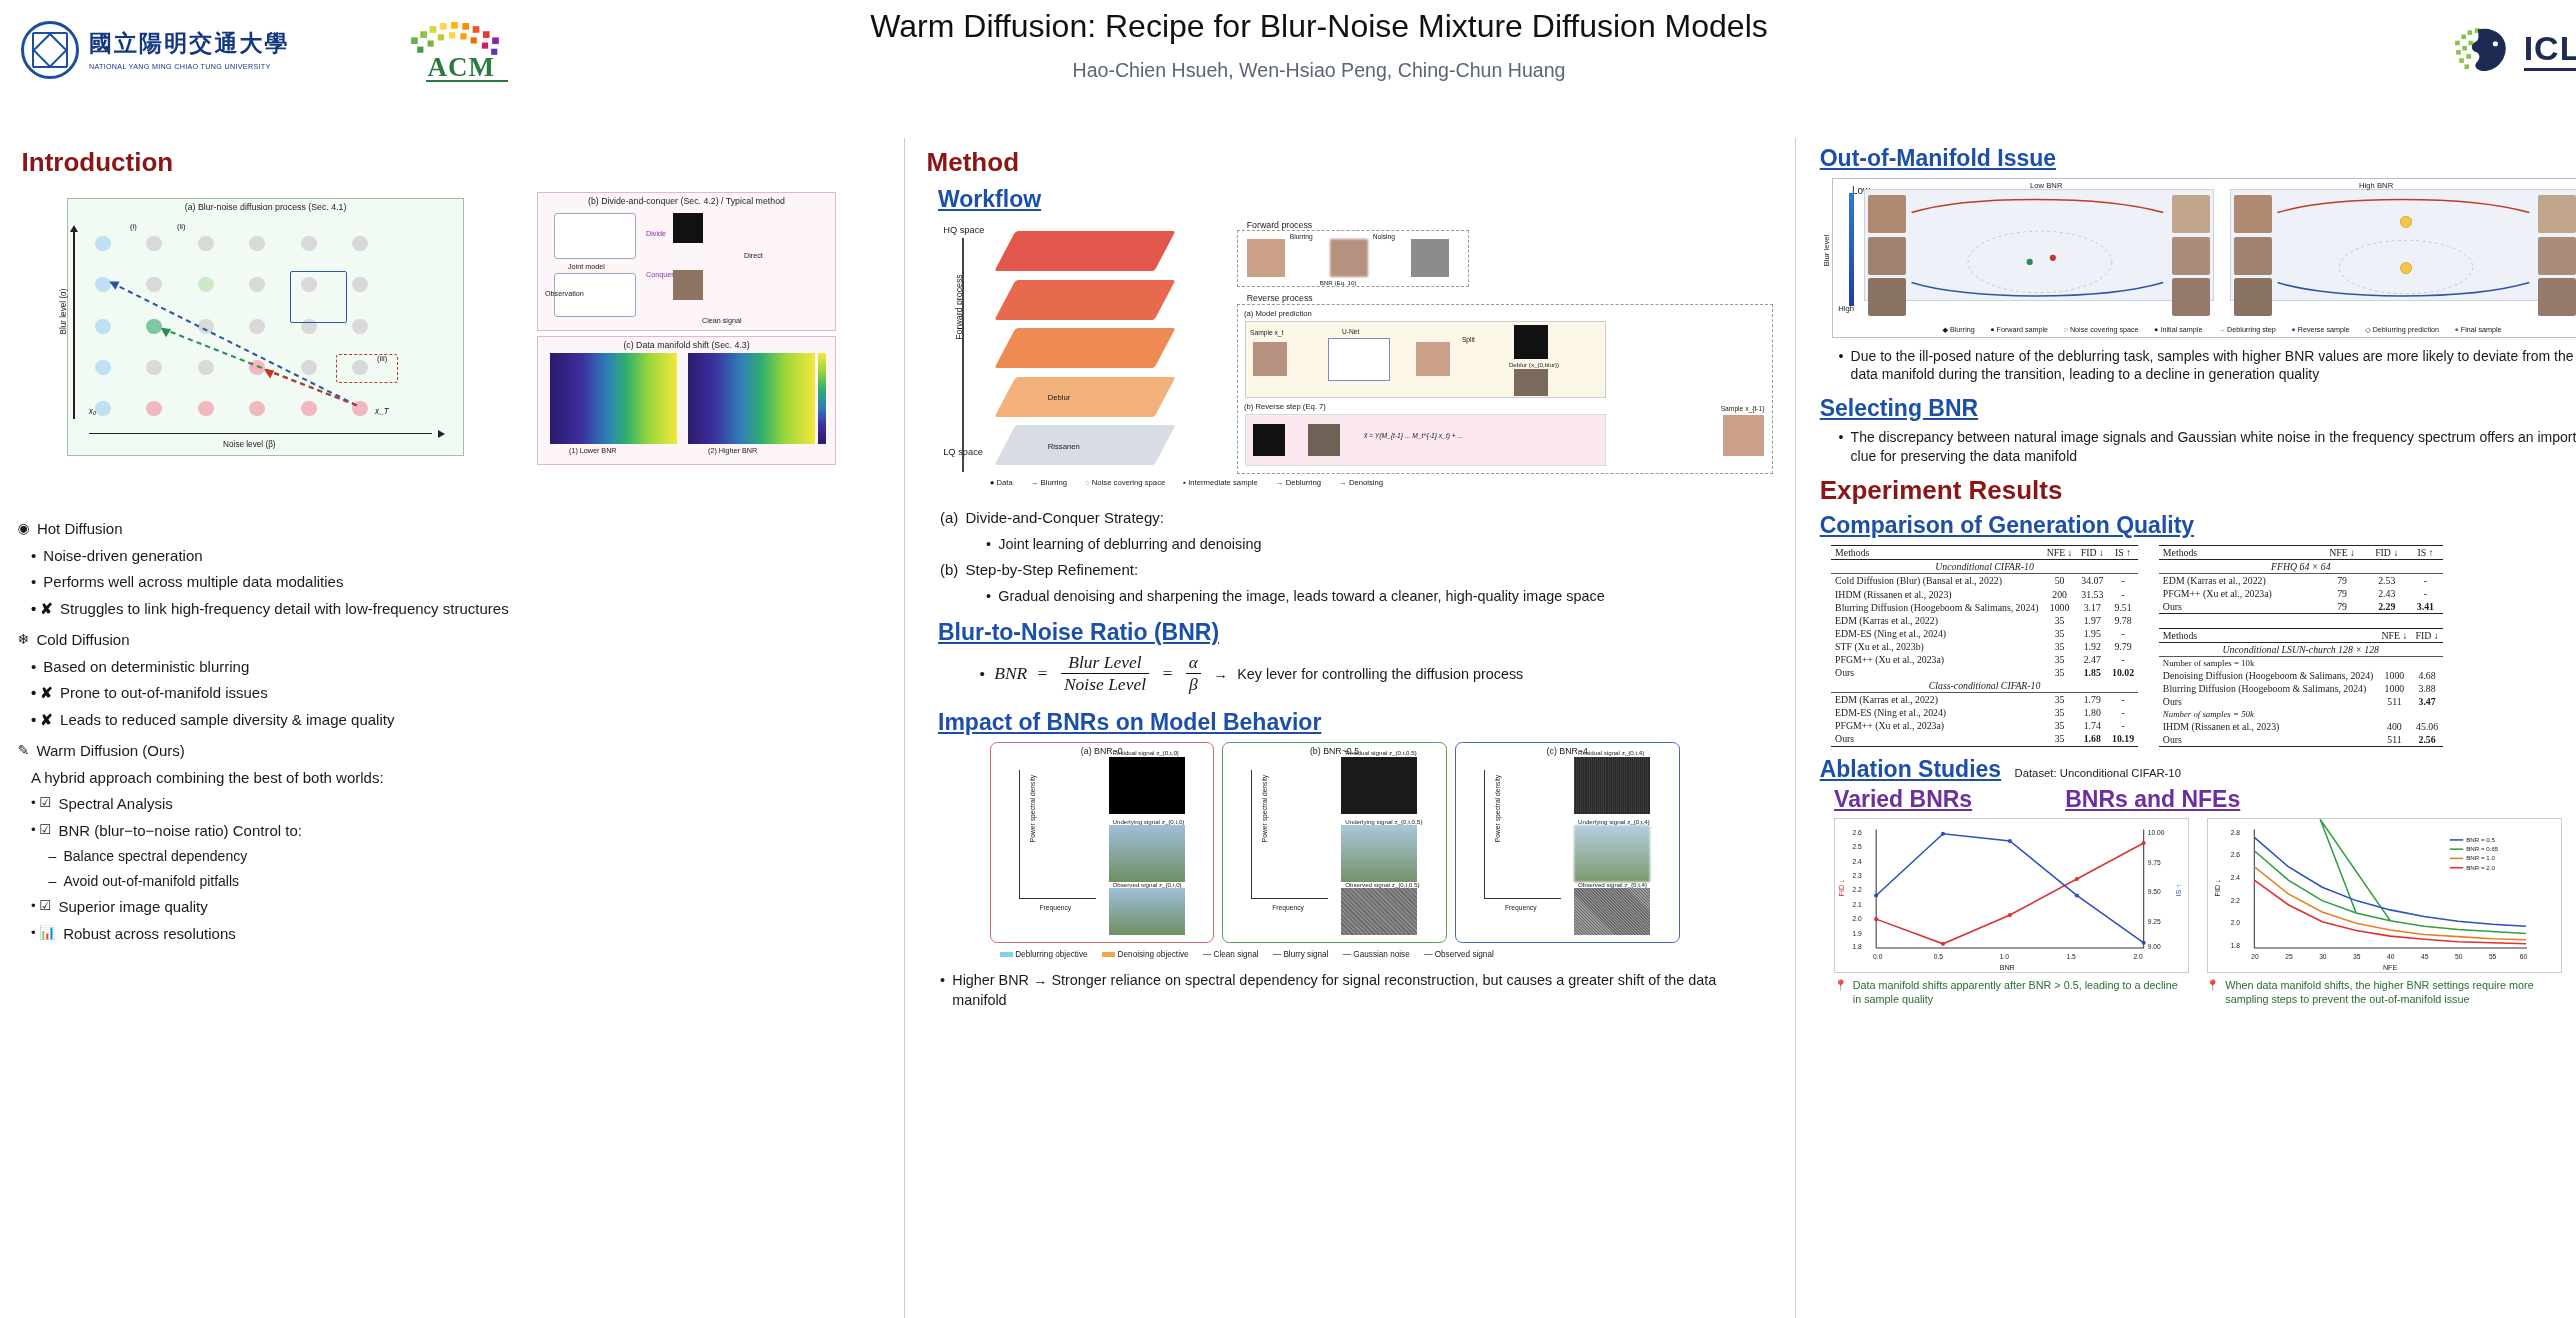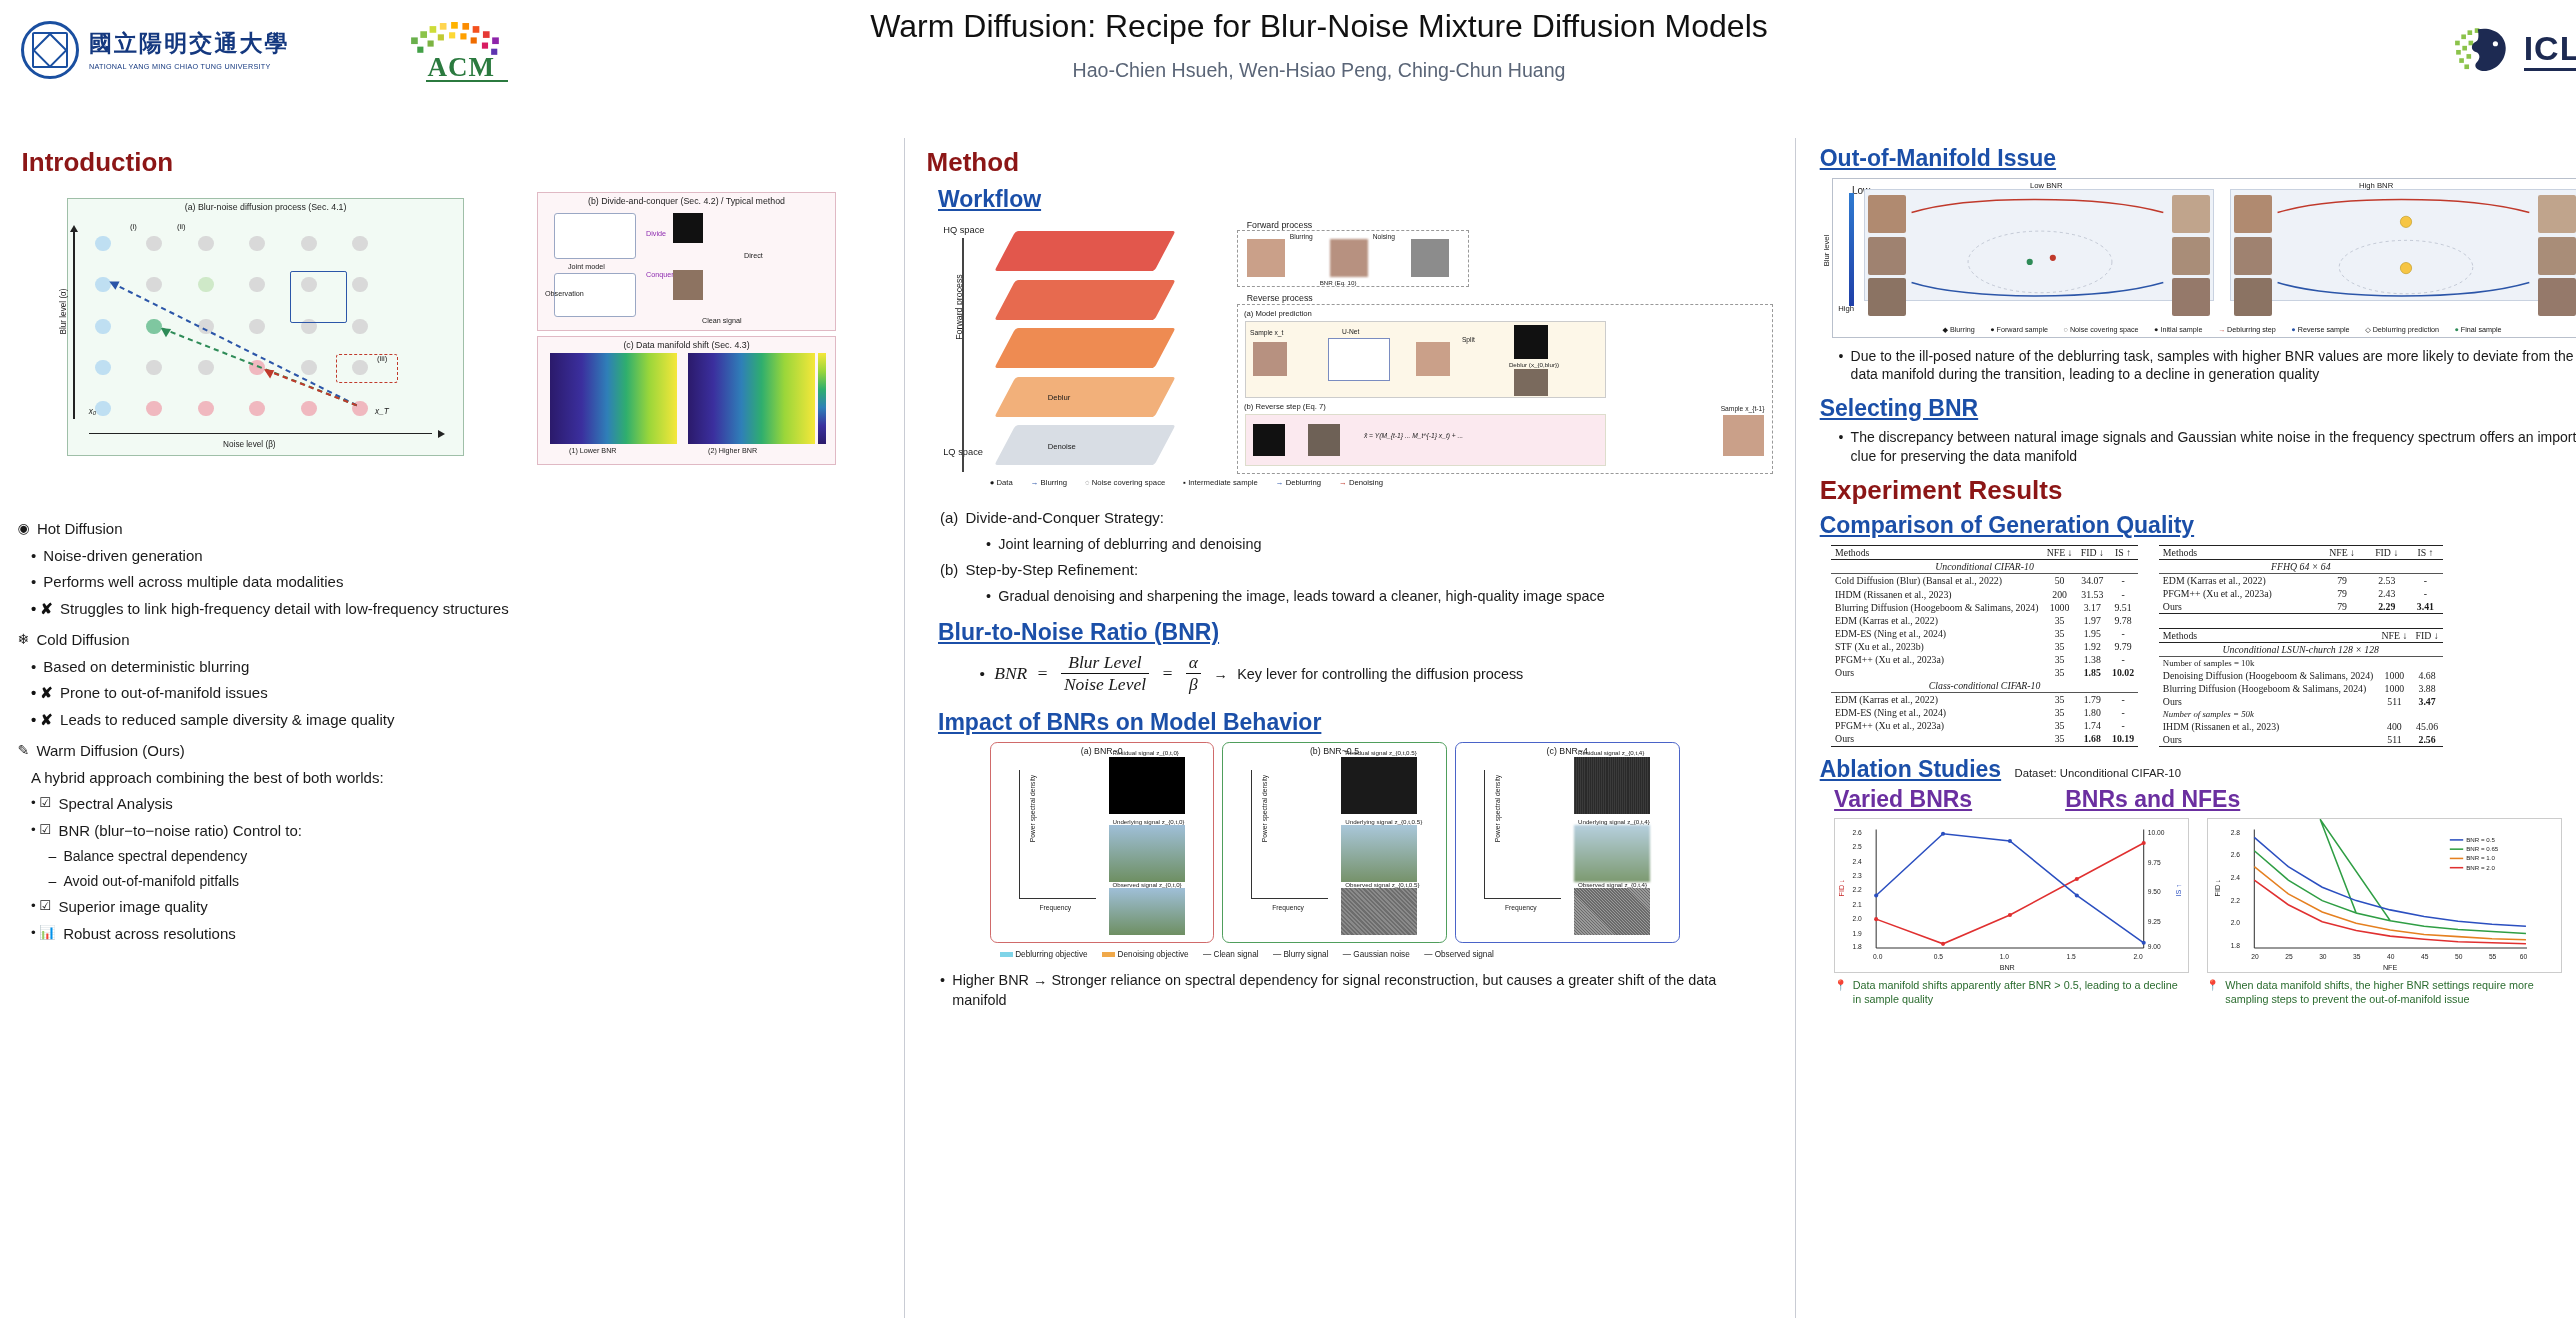--- a/index.html
+++ b/index.html
@@ -400,21 +400,21 @@
       <div style="position:absolute;left:15.5px;top:227px;font-size:9.3px;">LQ space</div>
       <div style="position:absolute;left:-2.1px;top:82px;transform:rotate(-90deg);font-size:8.8px;">Forward process</div>
       <div style="position:absolute;left:34px;top:18.5px;bottom:20.6px;width:2.1px;background:#444;"></div>
 
       <div class="plane" style="left:77px;top:11.3px;background:#e2574c;"></div>
       <div class="plane" style="left:77px;top:60px;background:#e76a4f;"></div>
       <div class="plane" style="left:77px;top:108px;background:#ee8b52;"></div>
       <div class="plane" style="left:77px;top:157px;background:#f2b07a;"></div>
       <div class="plane" style="left:77px;top:205px;background:#d8dde4;"></div>
       <div style="position:absolute;left:120px;top:173px;font-size:7.7px;">Deblur</div>
-      <div style="position:absolute;left:120px;top:222px;font-size:7.7px;">Denoise</div>
+      <div style="position:absolute;left:120px;top:222px;font-size:7.7px;">Rissanen</div>
 
       <div style="position:absolute;left:319px;top:0;font-size:8.8px;">Forward process</div>
       <div class="panel-box" style="left:309px;top:10.3px;width:232px;height:57px;border-style:dashed;">
         <div style="position:absolute;left:9.3px;top:8.2px;width:38px;height:38px;background:#caa089;"></div>
         <div style="position:absolute;left:92px;top:8.2px;width:38px;height:38px;background:#b79180;filter:blur(1px);"></div>
         <div style="position:absolute;left:173px;top:8.2px;width:38px;height:38px;background:#8c8c8c;"></div>
         <div style="position:absolute;left:52px;top:2.1px;font-size:6.7px;">Blurring</div>
         <div style="position:absolute;left:135px;top:2.1px;font-size:6.7px;">Noising</div>
         <div style="position:absolute;left:82px;top:48px;font-size:6.2px;">BNR (Eq. 10)</div>
       </div>
@@ -661,21 +661,21 @@
             </tr>
         <tr>
               <td>STF (Xu et al., 2023b)</td>
               <td class="num">35</td>
               <td class="num">1.92</td>
               <td class="num">9.79</td>
             </tr>
         <tr>
               <td>PFGM++ (Xu et al., 2023a)</td>
               <td class="num">35</td>
-              <td class="num">1.38</td>
+              <td class="num">2.47</td>
               <td class="num">-</td>
             </tr>
         <tr>
               <td>Ours</td>
               <td class="num">35</td>
               <td class="num bold">1.85</td>
               <td class="num bold">10.02</td>
             </tr>
         <tr class="grp">
               <td colspan="4">Class-conditional CIFAR-10</td>

